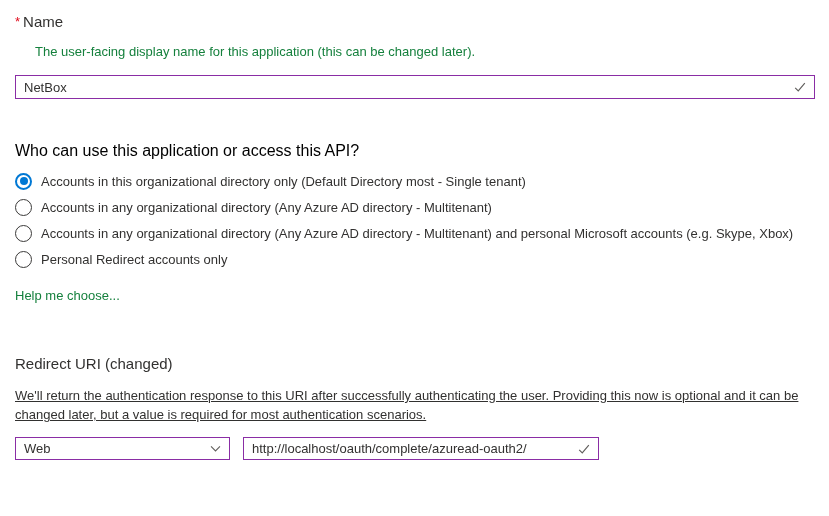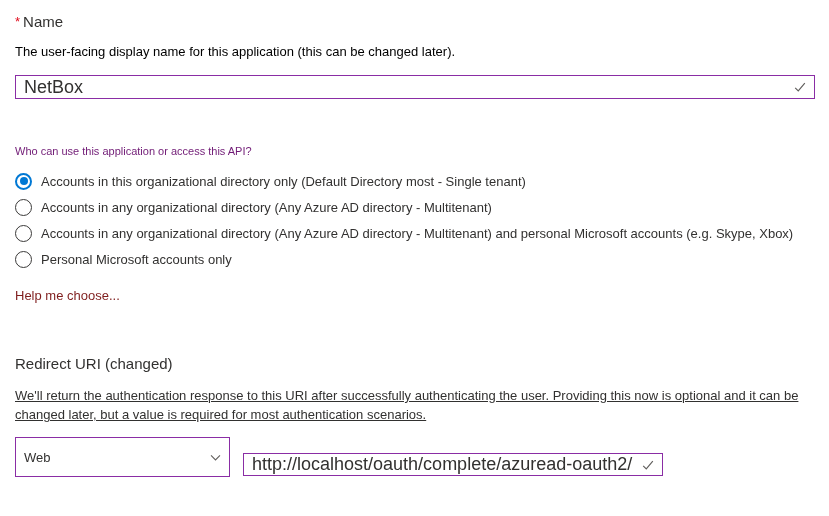--- a/index.html
+++ b/index.html
@@ -10,71 +10,71 @@
     -webkit-font-smoothing:antialiased;
   }
   .page{padding:12px 5px 0 15px;}
 
   .section-heading{
     font-size:15px;line-height:20px;font-weight:400;color:#323130;
   }
   .required-marker{color:#e00b1c;margin-right:3px;font-size:13px;vertical-align:1px;}
 
   .desc-text{
-    font-size:13px;line-height:16px;color:#000000;margin-top:12px;max-width:802px;
+    font-size:13px;line-height:16px;color:#15803d;margin-top:12px;max-width:802px;margin-left:20px;
   }
 
   .input-wrap{
     position:relative;margin-top:15px;height:24px;width:800px;
     border:1px solid #8A2DA5;background:#fff;box-sizing:border-box;
     display:flex;align-items:center;
   }
   .input-wrap input{
     border:none;outline:none;background:transparent;
     font-family:"Liberation Sans", sans-serif;
-    font-size:18px;color:#323130;
+    font-size:13px;color:#323130;
     flex:1;padding:0 26px 0 8px;height:100%;
   }
   .trailing-icon{
     position:absolute;right:7px;top:50%;transform:translateY(-50%);
     width:14px;height:14px;display:flex;align-items:center;justify-content:center;
   }
 
   .account-section{margin-top:44px;}
-  .question-text{font-size:11px;line-height:16px;margin-top:6px;color:#701a75;}
+  .question-text{font-size:16px;line-height:16px;margin-top:6px;color:#000000;}
 
   .radio-list{margin-top:9px;}
   .radio-row{display:flex;align-items:center;height:26px;cursor:pointer;}
   .radio-control{
     width:17px;height:17px;border:1px solid #3b3a39;border-radius:50%;
     box-sizing:border-box;background:#fff;position:relative;flex:0 0 auto;
   }
   .radio-control.checked{border:2px solid #0078d4;}
   .radio-control.checked::after{
     content:"";position:absolute;top:2.5px;left:2.5px;right:2.5px;bottom:2.5px;
     background:#0078d4;border-radius:50%;
   }
   .radio-label{font-size:13px;color:#323130;margin-left:9px;white-space:nowrap;}
 
   .help-link{
-    display:inline-block;margin-top:16px;font-size:13px;color:#7f1d1d;
+    display:inline-block;margin-top:16px;font-size:13px;color:#15803d;
     text-decoration:none;cursor:pointer;
   }
 
   .redirect-section{margin-top:50px;}
   .redirect-desc{font-size:13px;line-height:19px;margin-top:12px;max-width:800px;text-decoration:underline;}
 
   .controls-row{display:flex;margin-top:13px;gap:13px;}
   .select-box{
-    position:relative;width:215px;height:40px;box-sizing:border-box;
+    position:relative;width:215px;height:23px;box-sizing:border-box;
     border:1px solid #8A2DA5;background:#fff;
     display:flex;align-items:center;cursor:pointer;
   }
   .select-value{font-size:13px;color:#323130;padding-left:8px;}
-  .uri-input-wrap{width:420px;height:23px;margin-top:16px;}
+  .uri-input-wrap{width:356px;height:23px;margin-top:0;}
 </style>
 </head>
 <body>
 
 <div class="page">
 
   <div class="name-section">
     <div class="section-heading"><span class="required-marker">*</span><span>Name</span></div>
     <div class="desc-text">The user-facing display name for this application (this can be changed later).</div>
     <div class="input-wrap">
@@ -98,21 +98,21 @@
       <div class="radio-row">
         <span class="radio-control"></span>
         <span class="radio-label">Accounts in any organizational directory (Any Azure AD directory - Multitenant)</span>
       </div>
       <div class="radio-row">
         <span class="radio-control"></span>
         <span class="radio-label">Accounts in any organizational directory (Any Azure AD directory - Multitenant) and personal Microsoft accounts (e.g. Skype, Xbox)</span>
       </div>
       <div class="radio-row">
         <span class="radio-control"></span>
-        <span class="radio-label">Personal Microsoft accounts only</span>
+        <span class="radio-label">Personal Redirect accounts only</span>
       </div>
     </div>
 
     <a class="help-link">Help me choose...</a>
   </div>
 
   <div class="redirect-section">
     <div class="section-heading">Redirect URI (changed)</div>
     <div class="redirect-desc">We'll return the authentication response to this URI after successfully authenticating the user. Providing this now is optional and it can be changed later, but a value is required for most authentication scenarios.</div>
 

